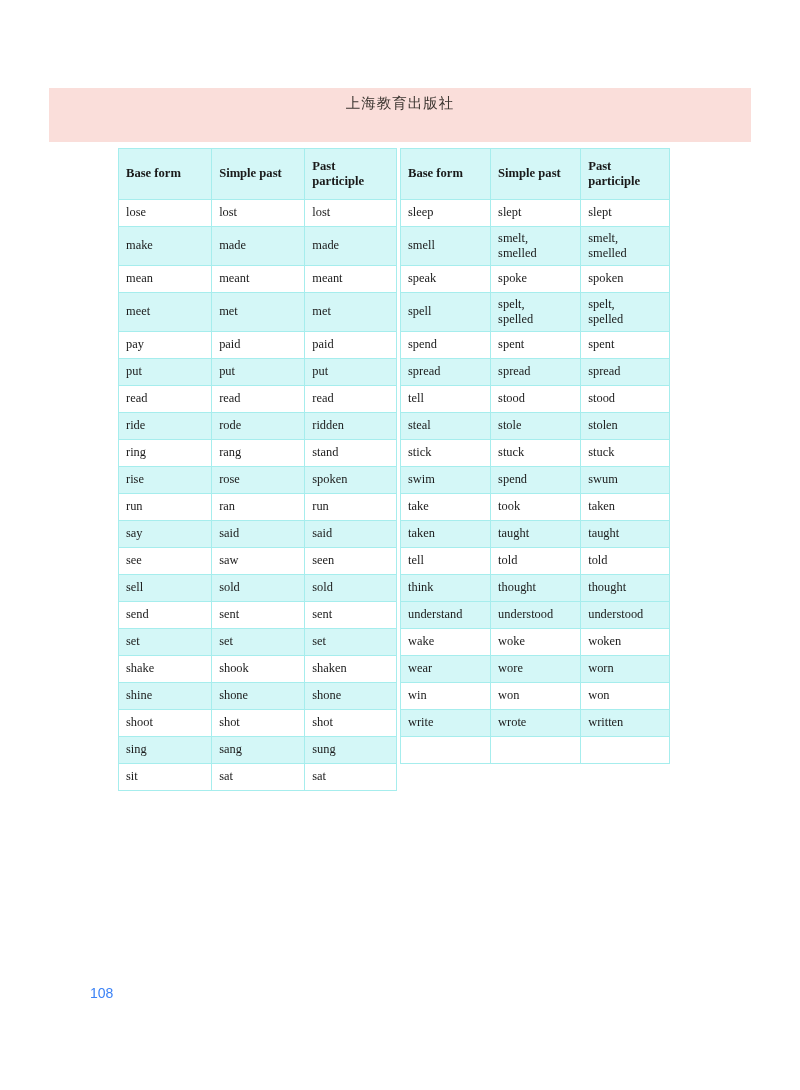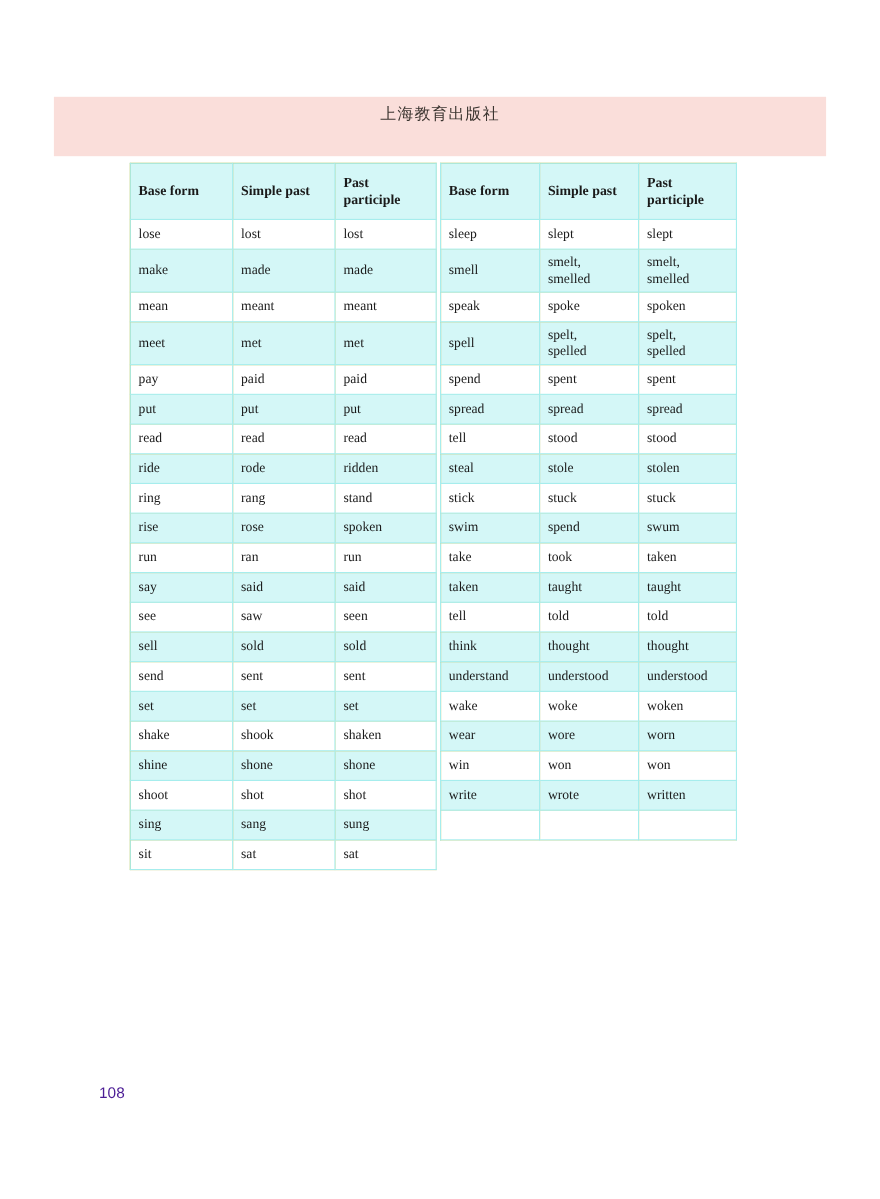--- a/index.html
+++ b/index.html
@@ -86,21 +86,21 @@
   .verb-table-half tr.tall td  { height: 32px; }
   .verb-table-half tr.std td   { height: 20px; }
 
   
   .page-number {
     position: absolute;
     left: 90px;
     top: 985px;
     font-family: "Liberation Sans", "DejaVu Sans", sans-serif;
     font-size: 14px;
-    color: #4c1d95;
+    color: #3b82f6;
   }
 </style>
 </head>
 <body>
 
 <div class="header-banner">
   <div class="header-banner-title">上海教育出版社</div>
 </div>
 
 <div class="tables-wrap">

